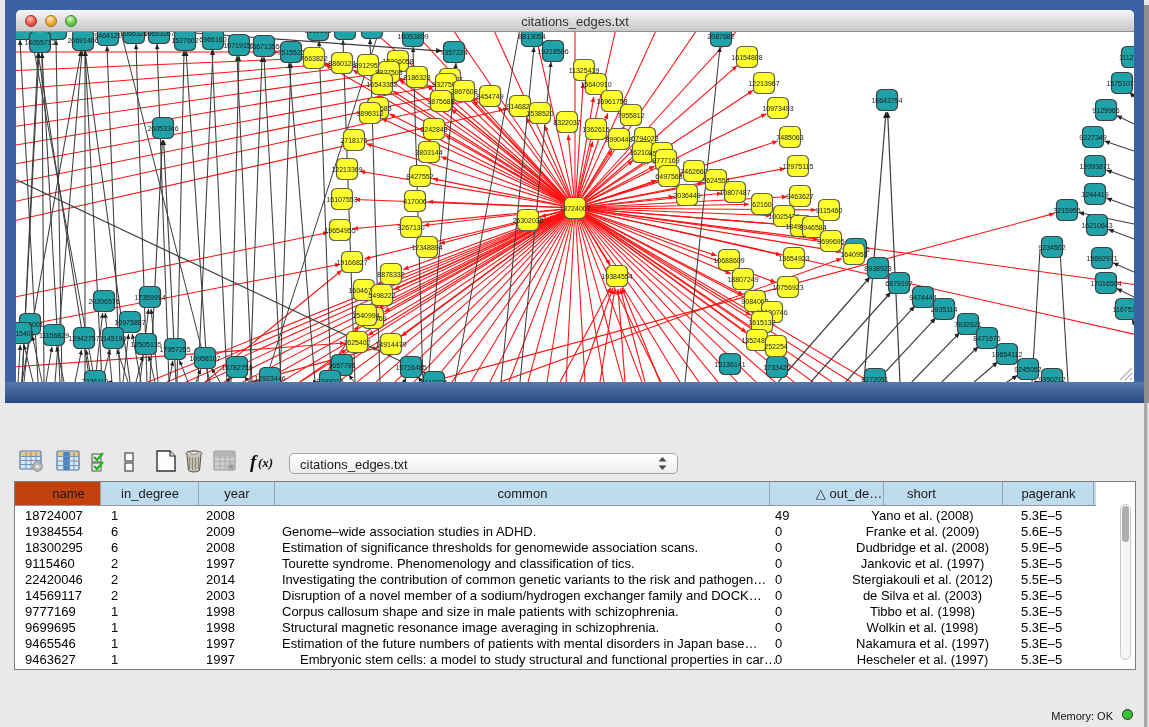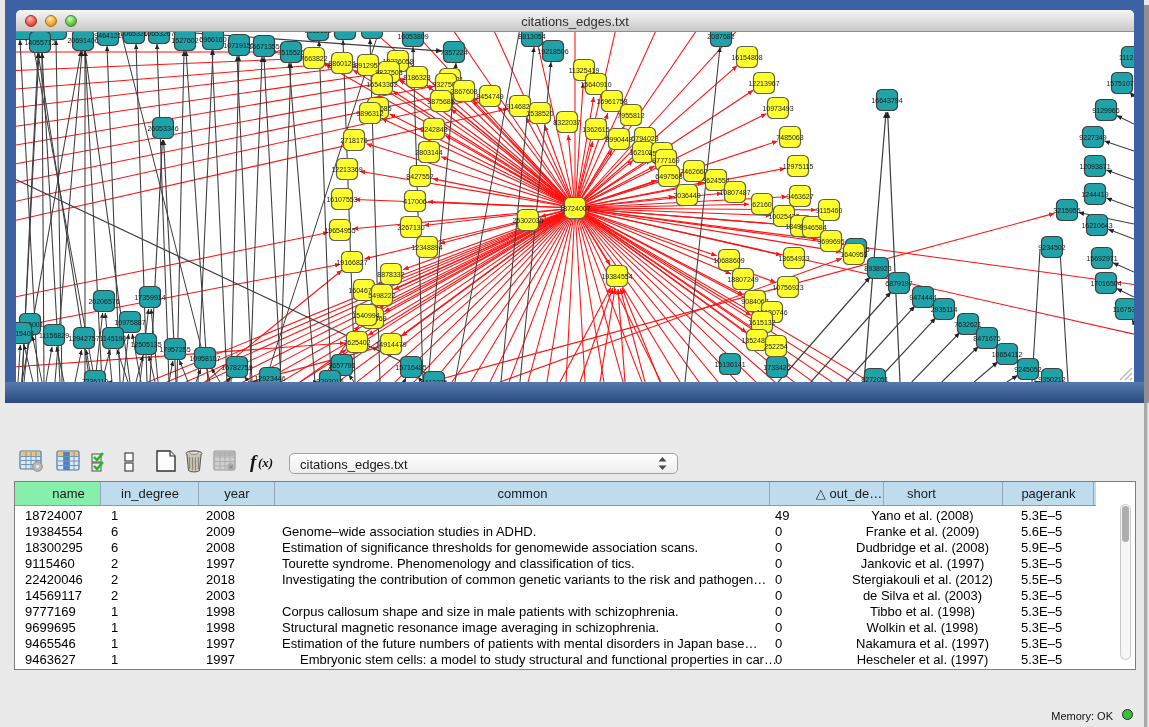--- a/index.html
+++ b/index.html
@@ -910,21 +910,21 @@
 <text x="240" y="19" font-family="Liberation Serif, serif" font-style="italic" font-weight="bold" font-size="13" fill="#111">(x)</text>
 </svg>
  <div class="combo">citations_edges.txt
    <svg width="9" height="13" viewBox="0 0 9 13" style="position:absolute;right:10px;top:3px">
         <path d="M4.5 0 L8.5 4.5 H0.5 z" fill="#4a4a4a"></path>
         <path d="M4.5 13 L8.5 8.5 H0.5 z" fill="#4a4a4a"></path>
       </svg>
  </div>
  <div class="tblwrap">
   <div class="thead">
-<div class="hc" style="left:0px;width:86px;background:#86efac;text-indent:22px;">name</div>
+<div class="hc" style="left:0px;width:86px;background:#c2410c;text-indent:22px;">name</div>
 <div class="hc" style="left:87px;width:97px;">in_degree</div>
 <div class="hc" style="left:185px;width:75px;">year</div>
 <div class="hc" style="left:261px;width:494px;">common</div>
 <div class="hc" style="left:756px;width:69px;margin-left:44px;">△ out_de…</div>
 <div class="hc" style="left:826px;width:162px;">short</div>
 <div class="hc" style="left:989px;width:90px;">pagerank</div>
 </div>
 <div class="trow" style="top:25px">
 <div class="tc" style="left:10px;width:77px;text-align:left">18724007</div>
 <div class="tc" style="left:96px;width:89px;text-align:left">1</div>
@@ -956,30 +956,31 @@
 <div class="tc" style="left:96px;width:89px;text-align:left">2</div>
 <div class="tc" style="left:191px;width:70px;text-align:left">1997</div>
 <div class="tc" style="left:267px;width:489px;text-align:left">Tourette syndrome. Phenomenology and classification of tics.</div>
 <div class="tc" style="left:760px;width:66px;text-align:left">0</div>
 <div class="tc" style="left:826px;width:163px;text-align:center">Jankovic et al. (1997)</div>
 <div class="tc" style="left:1006px;width:74px;text-align:left">5.3E–5</div>
 </div>
 <div class="trow" style="top:89px">
 <div class="tc" style="left:10px;width:77px;text-align:left">22420046</div>
 <div class="tc" style="left:96px;width:89px;text-align:left">2</div>
-<div class="tc" style="left:191px;width:70px;text-align:left">2018</div>
+<div class="tc" style="left:191px;width:70px;text-align:left">2014</div>
 <div class="tc" style="left:267px;width:489px;text-align:left">Investigating the contribution of common genetic variants to the risk and pathogen…</div>
 <div class="tc" style="left:760px;width:66px;text-align:left">0</div>
 <div class="tc" style="left:826px;width:163px;text-align:center">Stergiakouli et al. (2012)</div>
 <div class="tc" style="left:1006px;width:74px;text-align:left">5.5E–5</div>
 </div>
 <div class="trow" style="top:105px">
 <div class="tc" style="left:10px;width:77px;text-align:left">14569117</div>
 <div class="tc" style="left:96px;width:89px;text-align:left">2</div>
 <div class="tc" style="left:191px;width:70px;text-align:left">2003</div>
+<div class="tc" style="left:267px;width:489px;text-align:left">Disruption of a novel member of a sodium/hydrogen exchanger family and DOCK…</div>
 <div class="tc" style="left:760px;width:66px;text-align:left">0</div>
 <div class="tc" style="left:826px;width:163px;text-align:center">de Silva et al. (2003)</div>
 <div class="tc" style="left:1006px;width:74px;text-align:left">5.3E–5</div>
 </div>
 <div class="trow" style="top:121px">
 <div class="tc" style="left:10px;width:77px;text-align:left">9777169</div>
 <div class="tc" style="left:96px;width:89px;text-align:left">1</div>
 <div class="tc" style="left:191px;width:70px;text-align:left">1998</div>
 <div class="tc" style="left:267px;width:489px;text-align:left">Corpus callosum shape and size in male patients with schizophrenia.</div>
 <div class="tc" style="left:760px;width:66px;text-align:left">0</div>

